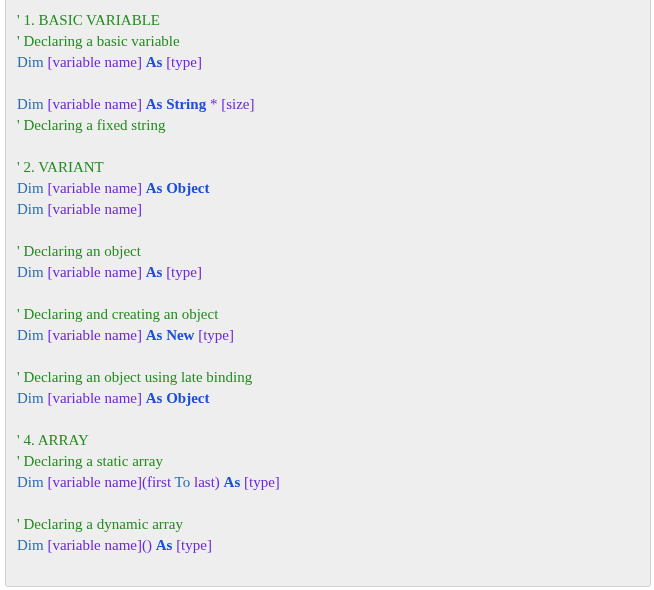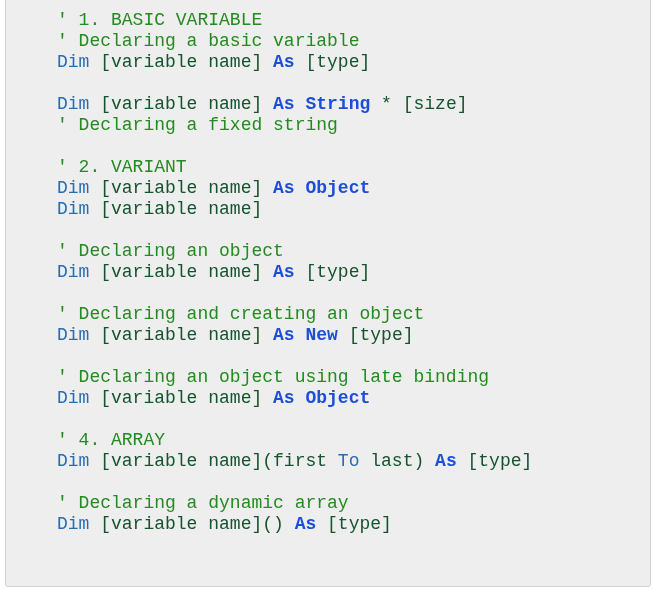--- a/index.html
+++ b/index.html
@@ -16,32 +16,31 @@
       top: -4px;
       width: 646px;
       height: 591px;
       background: #eeeeee;
       border: 1px solid #d0d0d0;
       border-radius: 3px;
       box-sizing: border-box;
       padding: 13px 0 0 11px;
     }
     .code-line {
-      font-family: Liberation Mono, monospace;
-      font-size: 18px;
+      font-family: Liberation Serif, serif;
+      font-size: 15px;
       line-height: 21px;
       height: 21px;
       white-space: pre;
       color: #333333;
-      margin-left: 40px;
     }
     .tok-comment { color: #238b1f; }
     .tok-kw { color: #2b6cb0; text-align: center; }
     .tok-type { color: #1d4ed8; font-weight: bold; }
-    .tok-plain { color: #14532d; }
+    .tok-plain { color: #6d28d9; }
   </style>
 </head>
 <body>
 
 <div class="code-block">
   <div id="code-lines">
       <div class="code-line"><span class="tok-comment">' 1. BASIC VARIABLE</span></div>
       <div class="code-line"><span class="tok-comment">' Declaring a basic variable</span></div>
       <div class="code-line"><span class="tok-kw">Dim</span><span class="tok-plain"> [variable name] </span><span class="tok-type">As</span><span class="tok-plain"> [type]</span></div>
       <div class="code-line"></div>
@@ -55,18 +54,19 @@
       <div class="code-line"><span class="tok-comment">' Declaring an object</span></div>
       <div class="code-line"><span class="tok-kw">Dim</span><span class="tok-plain"> [variable name] </span><span class="tok-type">As</span><span class="tok-plain"> [type]</span></div>
       <div class="code-line"></div>
       <div class="code-line"><span class="tok-comment">' Declaring and creating an object</span></div>
       <div class="code-line"><span class="tok-kw">Dim</span><span class="tok-plain"> [variable name] </span><span class="tok-type">As</span><span class="tok-plain"> </span><span class="tok-type">New</span><span class="tok-plain"> [type]</span></div>
       <div class="code-line"></div>
       <div class="code-line"><span class="tok-comment">' Declaring an object using late binding</span></div>
       <div class="code-line"><span class="tok-kw">Dim</span><span class="tok-plain"> [variable name] </span><span class="tok-type">As</span><span class="tok-plain"> </span><span class="tok-type">Object</span></div>
       <div class="code-line"></div>
       <div class="code-line"><span class="tok-comment">' 4. ARRAY</span></div>
+      <div class="code-line"><span class="tok-comment">' Declaring a static array</span></div>
       <div class="code-line"><span class="tok-kw">Dim</span><span class="tok-plain"> [variable name](first </span><span class="tok-kw">To</span><span class="tok-plain"> last) </span><span class="tok-type">As</span><span class="tok-plain"> [type]</span></div>
       <div class="code-line"></div>
       <div class="code-line"><span class="tok-comment">' Declaring a dynamic array</span></div>
       <div class="code-line"><span class="tok-kw">Dim</span><span class="tok-plain"> [variable name]() </span><span class="tok-type">As</span><span class="tok-plain"> [type]</span></div>
     </div>
 </div>
 
 </body></html>

